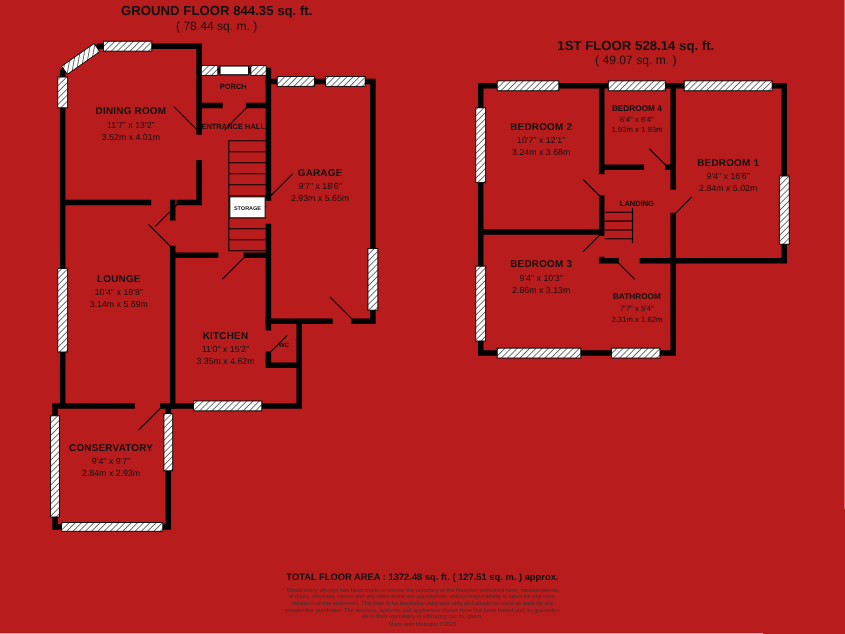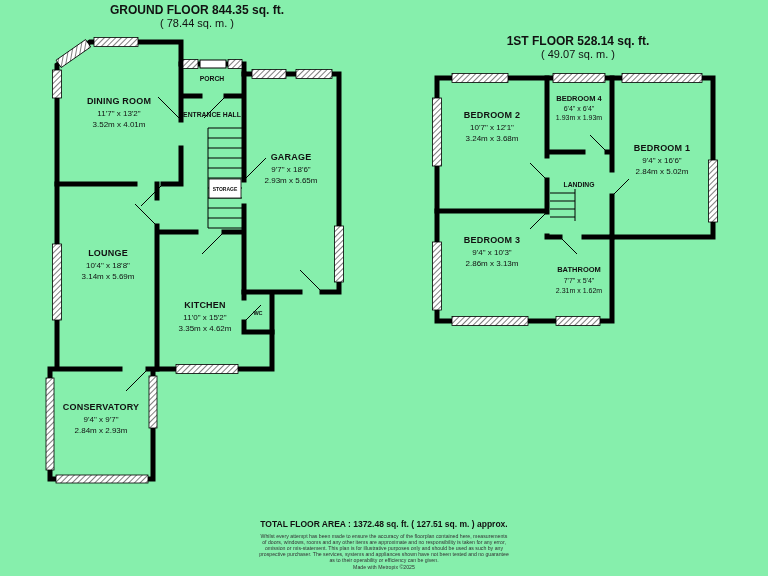--- a/index.html
+++ b/index.html
@@ -1,17 +1,17 @@
 <!DOCTYPE html>
 <html><head>
 <meta charset="utf-8">
 <style>
   html,body{margin:0;padding:0;background:#ffffff;}
   body{width:768px;height:576px;font-family:"Liberation Sans",sans-serif;}
-  .page{position:relative;width:768px;height:576px;background:#86efac;overflow:hidden;}
+  .page{position:relative;width:768px;height:576px;background:#b91c1c;overflow:hidden;}
   svg{display:block;}
   svg text{text-anchor:middle;fill:#111;font-family:"Liberation Sans",sans-serif;}
   .floor-title{font-size:12px;font-weight:bold;}
   .floor-sub{font-size:11px;}
   .room-name{font-size:9px;font-weight:bold;letter-spacing:.2px;}
   .room-dims{font-size:8px;}
   .room-name-sm{font-size:7.5px;font-weight:bold;}
   .room-dims-sm{font-size:7px;}
   .tiny-name{font-size:6.8px;font-weight:bold;}
   .micro-name{font-size:5px;font-weight:bold;}

